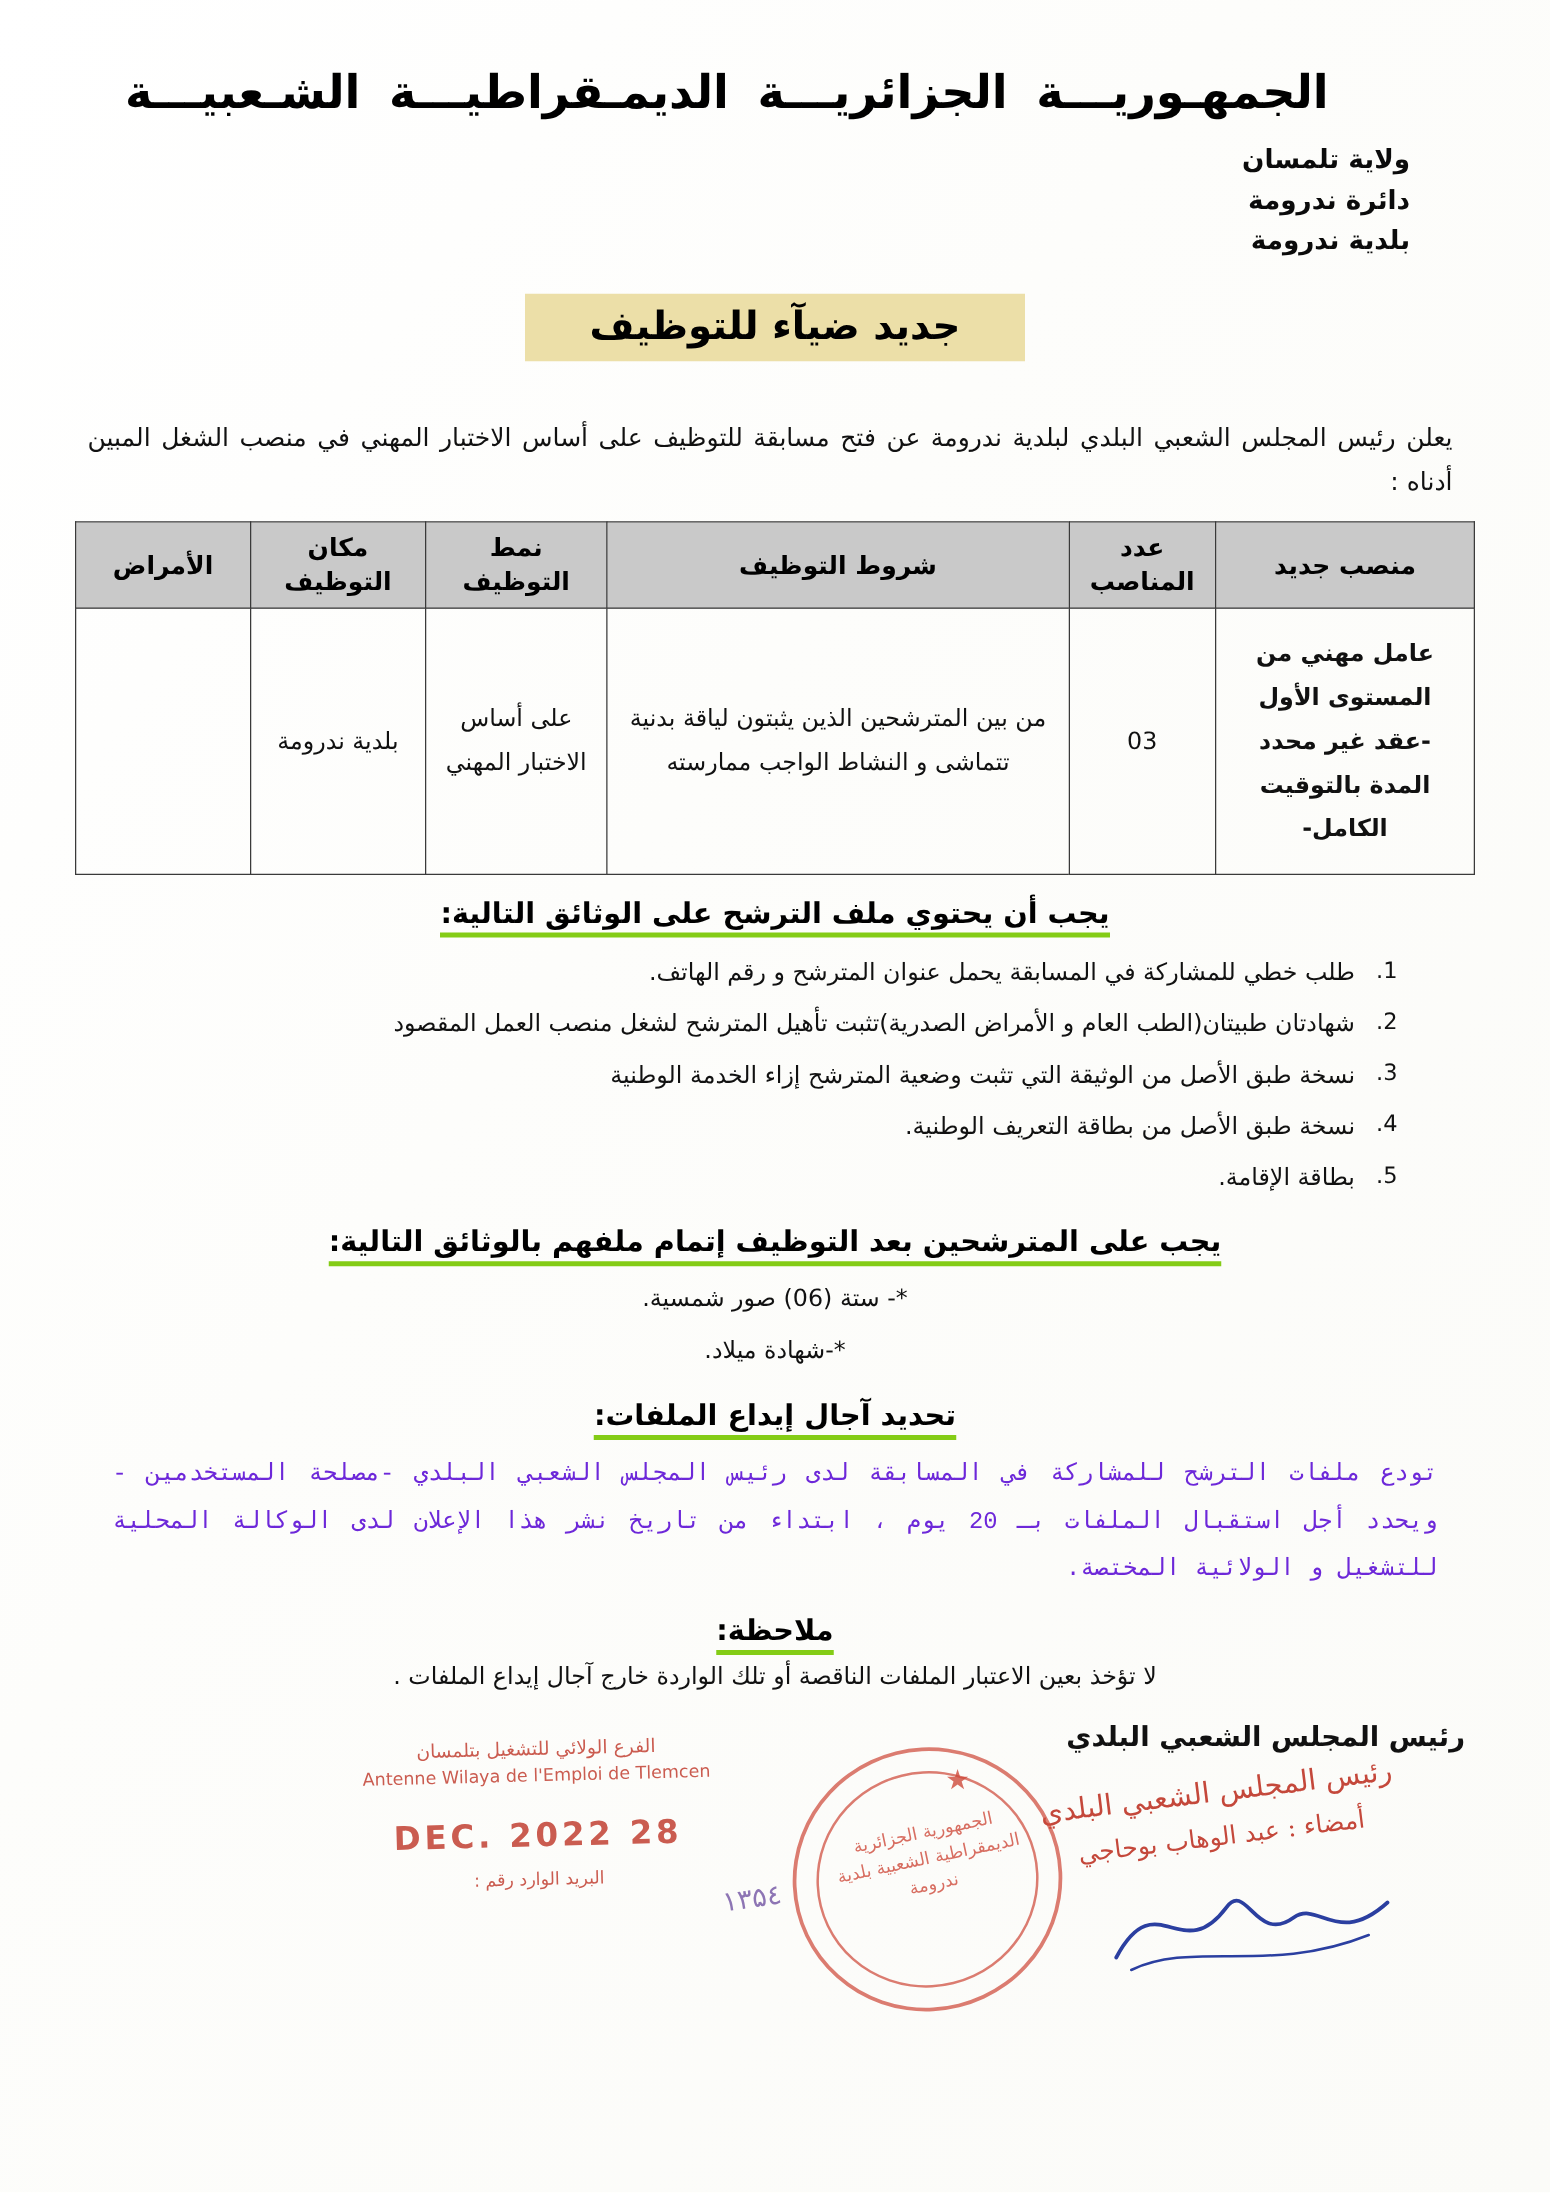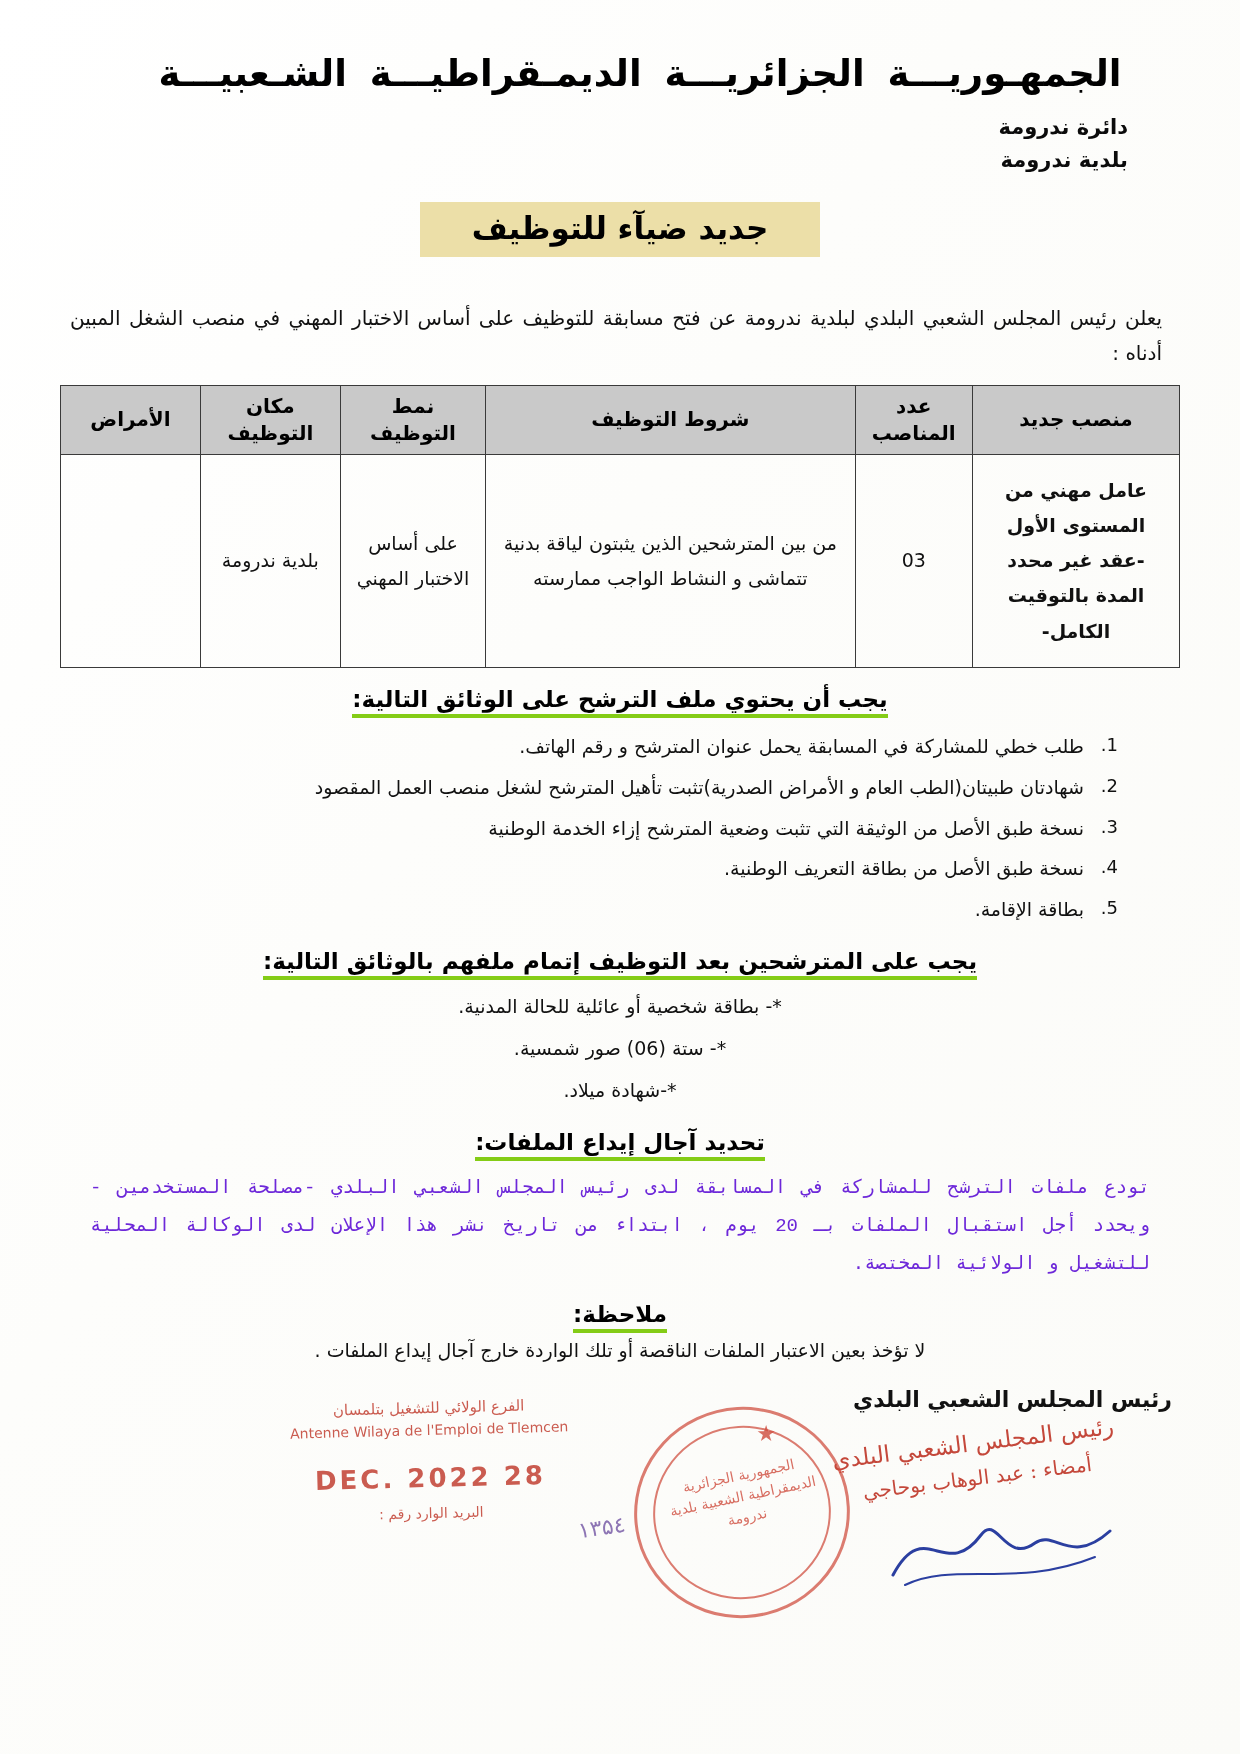--- a/index.html
+++ b/index.html
@@ -32,21 +32,21 @@
   .sheet {
     position: relative;
     z-index: 1;
     padding: 0 60px;
     box-sizing: border-box;
     height: 100%;
   }
 
   
   .republic-line {
-    text-align: center;
+    text-align: left;
     font-family: "DejaVu Sans", sans-serif;
     font-weight: bold;
     font-size: 37px;
     letter-spacing: 1px;
     color: #000;
     padding-top: 52px;
     padding-left: 40px;
     word-spacing: 10px;
   }
   .admin-block {
@@ -334,20 +334,21 @@
 </style>
 </head>
 <body>
 
 <div class="page">
   <div class="sheet">
 
     <div class="republic-line">الجمهـوريـــة الجزائريـــة الديمـقراطيـــة الشـعبيـــة</div>
 
     <div class="admin-block">
+      <div class="admin-line">ولاية تلمسان</div>
       <div class="admin-line">دائرة ندرومة</div>
       <div class="admin-line">بلدية ندرومة</div>
     </div>
 
     <div class="banner-wrap">
       <div class="banner">جديد ضيآء للتوظيف</div>
     </div>
 
     <div class="intro">يعلن رئيس المجلس الشعبي البلدي لبلدية ندرومة عن فتح مسابقة للتوظيف على أساس الاختبار المهني في منصب الشغل المبين أدناه :</div>
 
@@ -390,21 +391,20 @@
       <li>شهادتان طبيتان(الطب العام و الأمراض الصدرية)تثبت تأهيل المترشح لشغل منصب العمل المقصود</li>
       <li>نسخة طبق الأصل من الوثيقة التي تثبت وضعية المترشح إزاء الخدمة الوطنية</li>
       <li>نسخة طبق الأصل من بطاقة التعريف الوطنية.</li>
       <li>بطاقة الإقامة.</li>
     </ol>
 
     <div class="sec-head">
       <span>يجب على المترشحين بعد التوظيف إتمام ملفهم بالوثائق التالية:</span>
     </div>
     <ul class="star-list">
-      <li>*- بطاقة شخصية أو عائلية للحالة المدنية.</li>
       <li>*- ستة (06) صور شمسية.</li>
       <li>*-شهادة ميلاد.</li>
     </ul>
 
     <div class="sec-head">
       <span>تحديد آجال إيداع الملفات:</span>
     </div>
     <div class="body-par">تودع ملفات الترشح للمشاركة في المسابقة لدى رئيس المجلس الشعبي البلدي -مصلحة المستخدمين - ويحدد أجل استقبال الملفات بـ 20 يوم ، ابتداء من تاريخ نشر هذا الإعلان لدى الوكالة المحلية للتشغيل و الولائية المختصة.</div>
 
     <div class="sec-head">

